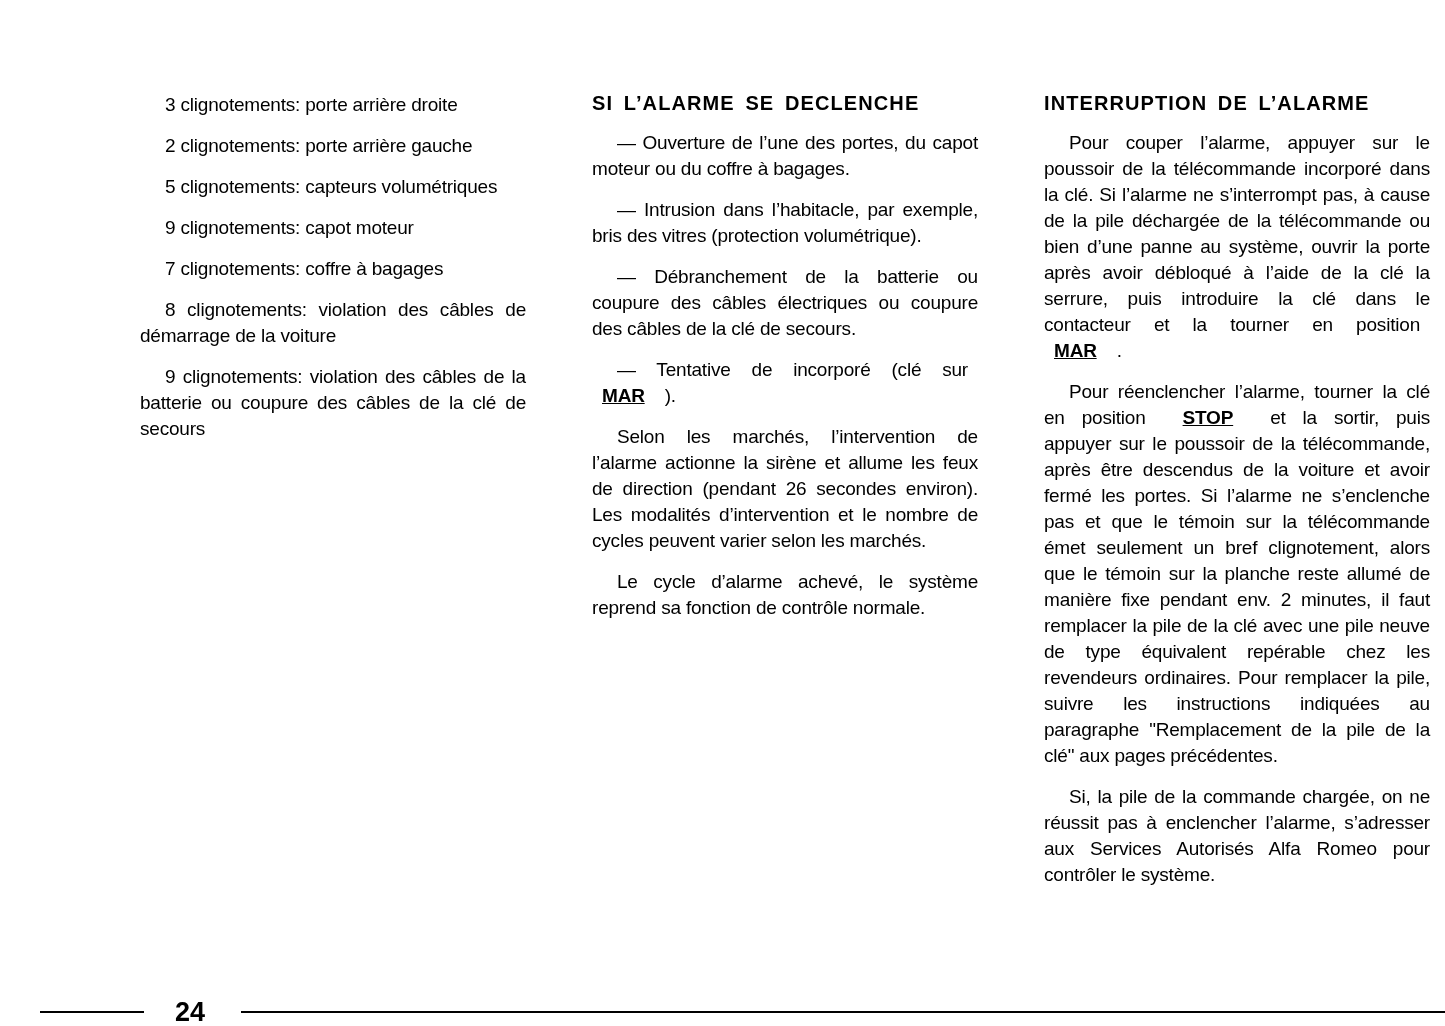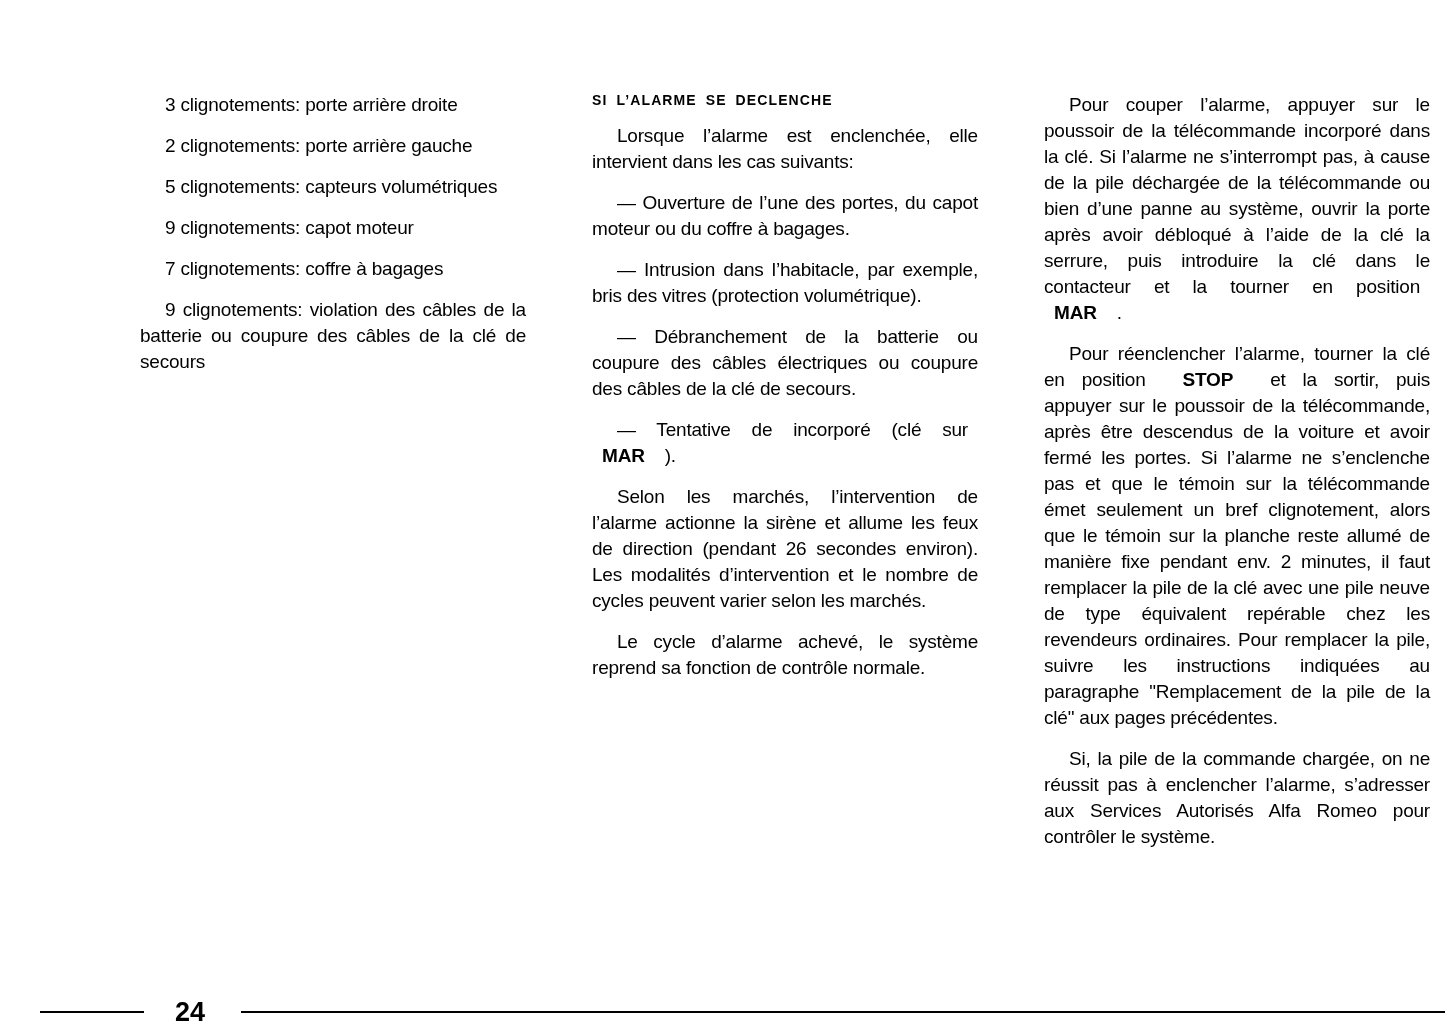--- a/index.html
+++ b/index.html
@@ -13,36 +13,36 @@
   }
   .columns {
     position: absolute;
     left: 100px;
     top: 52px;
     display: flex;
     gap: 46px;
   }
   .col { width: 386px; }
   .heading {
-    font-size: 14px;
+    font-size: 20px;
     font-weight: bold;
     letter-spacing: 1.1px;
     word-spacing: 4px;
     margin: 0 0 15px 0;
     white-space: nowrap;
   }
   .para {
     font-size: 19px;
     line-height: 26px;
     text-align: justify;
     text-indent: 15px;
     margin: 0 0 15px 0;
     letter-spacing: -0.2px;
   }
-  .para .b { font-weight: bold; }
+  .para .b { font-weight: bold; text-decoration: underline; }
   .footer {
     position: absolute;
     left: 0;
     right: 0;
     top: 956px;
     display: flex;
     align-items: center;
     justify-content: space-between;
   }
   .rule { height: 2px; background: #000000; }
@@ -58,33 +58,34 @@
 </head>
 <body>
 
 <div class="columns">
   <div class="col">
       <p class="para"><span>3 clignotements: porte arrière droite</span></p>
       <p class="para"><span>2 clignotements: porte arrière gauche</span></p>
       <p class="para"><span>5 clignotements: capteurs volumétriques</span></p>
       <p class="para"><span>9 clignotements: capot moteur</span></p>
       <p class="para"><span>7 clignotements: coffre à bagages</span></p>
+      <p class="para"><span>8 clignotements: violation des câbles de démarrage de la voiture</span></p>
       <p class="para"><span>9 clignotements: violation des câbles de la batterie ou coupure des câbles de la clé de secours</span></p>
     </div>
   <div class="col">
       <h2 class="heading">SI L’ALARME SE DECLENCHE</h2>
-      <p class="para"><span>Lorsque l’alarme est enclenchée, elle intervient dans les cas suivants:</span></p>
       <p class="para"><span>— Ouverture de l’une des portes, du capot moteur ou du coffre à bagages.</span></p>
       <p class="para"><span>— Intrusion dans l’habitacle, par exemple, bris des vitres (protection volumétrique).</span></p>
       <p class="para"><span>— Débranchement de la batterie ou coupure des câbles électriques ou coupure des câbles de la clé de secours.</span></p>
       <p class="para"><span>— Tentative de incorporé (clé sur </span><span class="b">MAR</span><span>).</span></p>
       <p class="para"><span>Selon les marchés, l’intervention de l’alarme actionne la sirène et allume les feux de direction (pendant 26 secondes environ). Les modalités d’intervention et le nombre de cycles peuvent varier selon les marchés.</span></p>
       <p class="para"><span>Le cycle d’alarme achevé, le système reprend sa fonction de contrôle normale.</span></p>
     </div>
   <div class="col">
+      <h2 class="heading">INTERRUPTION DE L’ALARME</h2>
       <p class="para"><span>Pour couper l’alarme, appuyer sur le poussoir de la télécommande incorporé dans la clé. Si l’alarme ne s’interrompt pas, à cause de la pile déchargée de la télécommande ou bien d’une panne au système, ouvrir la porte après avoir débloqué à l’aide de la clé la serrure, puis introduire la clé dans le contacteur et la tourner en position </span><span class="b">MAR</span><span>.</span></p>
       <p class="para"><span>Pour réenclencher l’alarme, tourner la clé en position </span><span class="b">STOP</span><span> et la sortir, puis appuyer sur le poussoir de la télécommande, après être descendus de la voiture et avoir fermé les portes. Si l’alarme ne s’enclenche pas et que le témoin sur la télécommande émet seulement un bref clignotement, alors que le témoin sur la planche reste allumé de manière fixe pendant env. 2 minutes, il faut remplacer la pile de la clé avec une pile neuve de type équivalent repérable chez les revendeurs ordinaires. Pour remplacer la pile, suivre les instructions indiquées au paragraphe "Remplacement de la pile de la clé" aux pages précédentes.</span></p>
       <p class="para"><span>Si, la pile de la commande chargée, on ne réussit pas à enclencher l’alarme, s’adresser aux Services Autorisés Alfa Romeo pour contrôler le système.</span></p>
     </div>
 </div>
 
 <div class="footer">
   <div class="rule rule-left"></div>
   <div class="page-number">24</div>
   <div class="rule rule-right"></div>

